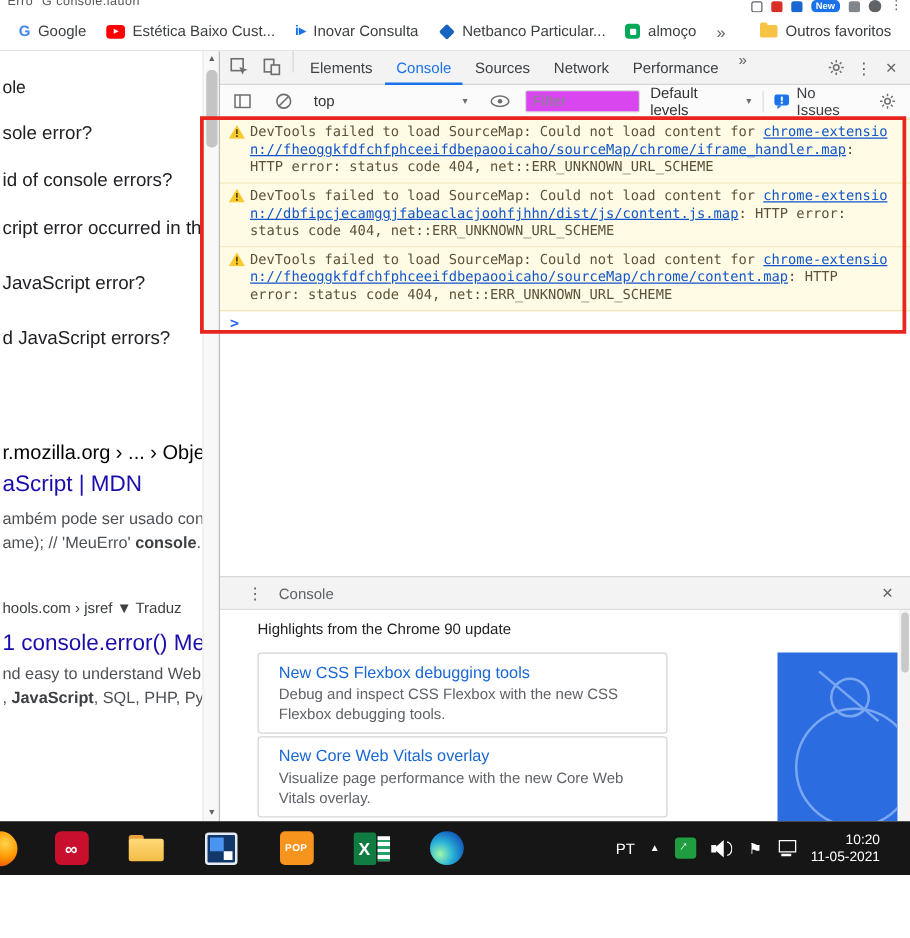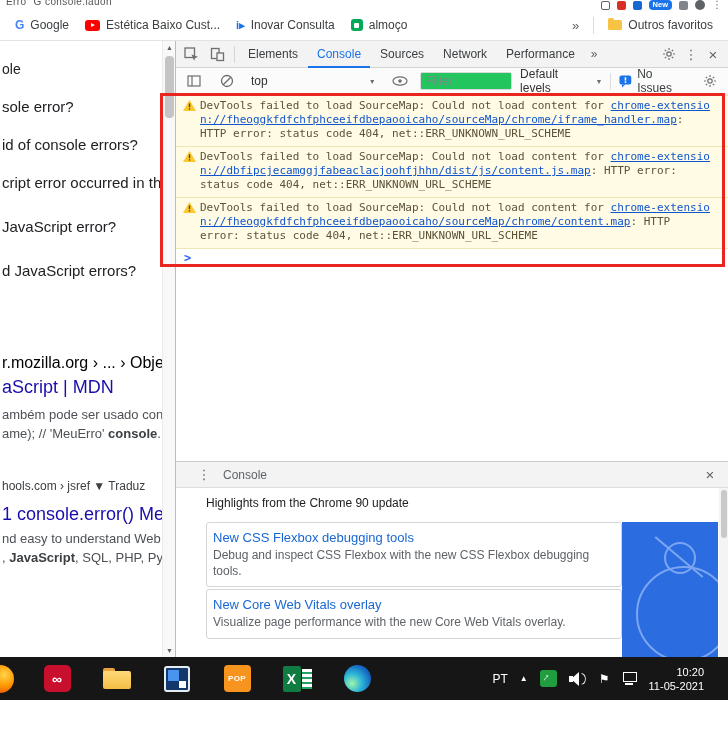--- a/index.html
+++ b/index.html
@@ -64,39 +64,39 @@
   .sb-btn{position:absolute;left:0;width:13px;height:13px;color:#606060;font-size:7px;text-align:center;
           line-height:13px;cursor:pointer}
   .sb-up{top:0}.sb-up::before{content:"▲"}
   .sb-down{bottom:0}.sb-down::before{content:"▼"}
   .sb-thumb{position:absolute;left:2px;top:15px;width:9px;height:62px;background:#c4c4c4;border-radius:4px;cursor:pointer}
 
   
   #devtools{position:absolute;left:175px;top:41px;width:553px;height:616px;background:#fff;
             border-left:1px solid #bdbdbd;font-size:12px;color:#3c4043}
   .dt-tabbar{position:absolute;left:0;top:0;width:100%;height:27px;background:#f3f3f3;
-             border-bottom:1px solid #d5d5d5;display:flex;align-items:center;padding:0 3px;gap:1px}
+             border-bottom:1px solid #d5d5d5;display:flex;padding:0 3px;gap:1px}
   .dt-iconbtn{width:25px;height:25px;display:flex;align-items:center;justify-content:center;cursor:pointer}
   .dt-sep{width:1px;height:17px;background:#d5d5d5;margin:0 3px}
   .dt-tab{padding:0 9px;height:27px;line-height:27px;cursor:pointer}
   .dt-tab.active{color:#1a73e8;box-shadow:inset 0 -2px 0 #1a73e8}
   .dt-more{color:#5f6368;padding:0 6px;cursor:pointer}
   .dt-right{margin-left:auto;display:flex;align-items:center}
   .x-icon{font-size:15px;color:#5f6368;width:24px;text-align:center;cursor:pointer}
   .x-icon::before{content:"×"}
   .kebab-icon{font-size:13px;color:#5f6368;width:20px;text-align:center;cursor:pointer}
   .kebab-icon::before{content:"⋮"}
 
   .con-toolbar{position:absolute;left:0;top:27px;width:100%;height:27px;background:#fbfbfb;
                border-bottom:1px solid #e6e6e6;display:flex;align-items:center;padding:0 6px;gap:8px}
   .ctx-select{width:135px;display:flex;align-items:center;justify-content:space-between;padding:0 4px;
               color:#333;cursor:pointer}
   .dd-arrow{font-size:7px;color:#6e6e6e}
   .dd-arrow::before{content:"▼"}
-  #filter-input{width:92px;height:18px;border:1px solid #d9d9d9;border-radius:2px;background:#22c55e;
+  #filter-input{width:92px;height:18px;border:1px solid #d9d9d9;border-radius:2px;background:#d946ef;
                 font-size:12px;padding:0 5px;color:#333;font-family:"Liberation Sans",sans-serif}
   #filter-input::placeholder{color:#80868b}
   .levels-select{display:flex;align-items:center;gap:5px;color:#333;cursor:pointer}
   .tb-sep{width:1px;height:17px;background:#ddd}
   .no-issues{display:flex;align-items:center;gap:5px;cursor:pointer}
 
   .con-messages{position:absolute;left:0;top:54px;width:100%}
   .console-msg{position:relative;padding:3px 12px 5px 24px;background:#fffbe5;
                border-bottom:1px solid #f0e6b5;font-family:"DejaVu Sans Mono",monospace;
                font-size:11px;line-height:14px;color:#5c5238;word-wrap:break-word}
@@ -115,22 +115,22 @@
   .drawer-bar{height:26px;background:#f3f3f3;border-bottom:1px solid #ddd;display:flex;align-items:center;
               padding:0 6px;color:#5f6368}
   .drawer-bar .kebab-icon{margin-left:12px}
   .dtab{padding:0 9px;height:26px;line-height:26px;cursor:pointer;display:flex;align-items:center;gap:5px}
   .dtab.active{color:#202124}
   .dtab-close{color:#5f6368;font-size:12px;cursor:pointer}
   .dtab-close::before{content:"×"}
   .drawer-close{margin-left:auto}
   .drawer-content{position:relative;height:169px;background:#fff;overflow:hidden}
   .wn-heading{position:absolute;left:30px;top:8px;font-size:12px;color:#202124}
-  .wn-card{position:absolute;left:30px;width:416px;background:#fff;border:1px solid #d5d5d5;
-           border-radius:3px;padding:7px 6px}
+  .wn-card{position:absolute;left:30px;width:328px;background:#fff;border:1px solid #d5d5d5;
+           border-radius:3px;padding:7px 16px}
   .wn-card1{top:34px}.wn-card2{top:101px}
   .wn-title{font-size:13px;color:#1967d2;margin-bottom:3px;cursor:pointer}
   .wn-body{font-size:12px;color:#5f6368;line-height:1.3}
   .wn-art{position:absolute;left:446px;top:34px;width:96px;height:135px;background:#2b6de0;overflow:hidden}
   .wn-art::before{content:"";position:absolute;left:14px;top:44px;width:92px;height:92px;
                   border:2px solid #7ba6f2;border-radius:50%}
   .art-circle{position:absolute;left:42px;top:20px;width:32px;height:32px;border:2px solid #7ba6f2;border-radius:50%}
   .art-line{position:absolute;left:26px;top:34px;width:62px;height:2px;background:#7ba6f2;transform:rotate(40deg)}
   .drawer-scroll{position:absolute;right:0;top:0;width:9px;height:169px;background:#f4f4f4}
   .drawer-scroll .thumb{position:absolute;left:1.5px;top:2px;width:6px;height:48px;background:#c9c9c9;
@@ -208,20 +208,24 @@
   </div>
   <div class="bm">
     <span class="fav-yt"></span>
     <span>Estética Baixo Cust...</span>
   </div>
   <div class="bm">
     <span class="fav-inovar"></span>
     <span>Inovar Consulta</span>
   </div>
   <div class="bm">
+    <span class="fav-nb"></span>
+    <span>Netbanco Particular...</span>
+  </div>
+  <div class="bm">
     <span class="fav-green"></span>
     <span>almoço</span>
   </div>
   <span class="bm-more">»</span>
   <span class="bm-sep"></span>
   <div class="bm">
     <span class="fav-folder"></span>
     <span>Outros favoritos</span>
   </div>
 </div>

